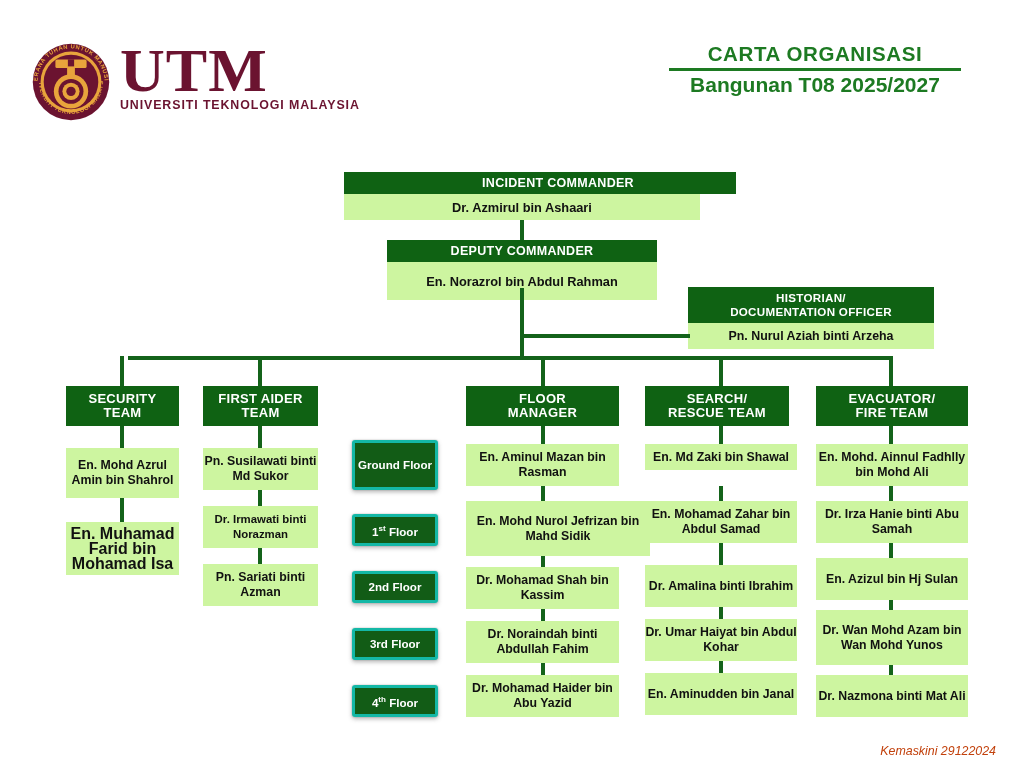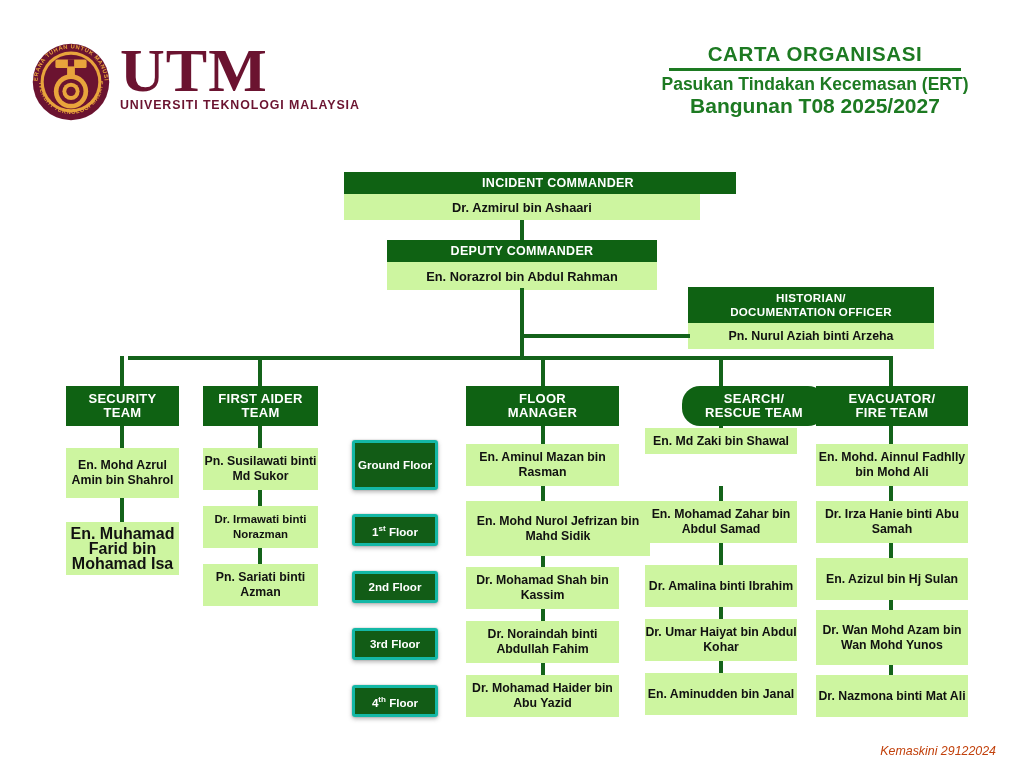--- a/index.html
+++ b/index.html
@@ -117,30 +117,30 @@
     position: absolute;
     background: #14631a;
   }
   .vline { width: 4px; }
   .hline { height: 4px; }
 
   
   #ic-hdr   { left:344px; top:172px; width:356px; height:22px; font-size:12.5px;padding-left:36px; }
   #ic-name  { left:344px; top:194px; width:356px; height:26px; font-size:12.8px; }
   #dc-hdr   { left:387px; top:240px; width:270px; height:22px; font-size:12.5px; }
-  #dc-name  { left:387px; top:262px; width:270px; height:28px; font-size:12.8px; }
+  #dc-name  { left:387px; top:262px; width:270px; height:38px; font-size:12.8px; }
   #hist-hdr { left:688px; top:287px; width:246px; height:36px; font-size:11.6px; }
   #hist-name{ left:688px; top:323px; width:246px; height:26px; font-size:12.4px; }
 
   
   .team-hdr { height:40px; font-size:13px; top:386px; }
   #sec-hdr  { left:66px;  width:113px; }
   #fa-hdr   { left:203px; width:115px; }
   #fm-hdr   { left:466px; width:153px; }
-  #sr-hdr   { left:682px; width:144px;border-radius:18px; }
+  #sr-hdr   { left:645px; width:144px; }
   #ev-hdr   { left:816px; width:152px; }
 
   
   .mem { font-size:12.3px; }
 
   
   .floor {
     position: absolute;
     left: 352px;
     width: 80px;
@@ -195,21 +195,20 @@
   </svg>
   <div id="utm-wordmark">
     <div id="utm-letters">UTM</div>
     <div id="utm-sub">UNIVERSITI TEKNOLOGI MALAYSIA</div>
   </div>
 </div>
 
 <div id="title-block">
   <div id="title-main">CARTA ORGANISASI</div>
   <div id="title-rule"></div>
-  <div id="title-sub1">Pasukan Tindakan Kecemasan (ERT)</div>
   <div id="title-sub2">Bangunan T08 2025/2027</div>
 </div>
 
 <div class="hdr" id="ic-hdr">INCIDENT COMMANDER</div>
 <div class="nm" id="ic-name">Dr. Azmirul bin Ashaari</div>
 
 <div class="ln vline" style="left:520px; top:220px; height:20px;"></div>
 
 <div class="hdr" id="dc-hdr">DEPUTY COMMANDER</div>
 <div class="nm" id="dc-name">En. Norazrol bin Abdul Rahman</div>
@@ -298,21 +297,21 @@
 <div class="ln vline" style="left:541px; top:486px; height:15px;"></div>
 <div class="nm mem" style="left:466px; top:501px; width:184px; height:55px;">En. Mohd Nurol Jefrizan bin Mahd Sidik</div>
 <div class="ln vline" style="left:541px; top:556px; height:11px;"></div>
 <div class="nm mem" style="left:466px; top:567px; width:153px; height:42px;">Dr. Mohamad Shah bin Kassim</div>
 <div class="ln vline" style="left:541px; top:609px; height:12px;"></div>
 <div class="nm mem" style="left:466px; top:621px; width:153px; height:42px;">Dr. Noraindah binti Abdullah Fahim</div>
 <div class="ln vline" style="left:541px; top:663px; height:12px;"></div>
 <div class="nm mem" style="left:466px; top:675px; width:153px; height:42px;">Dr. Mohamad Haider bin Abu Yazid</div>
 
 <div class="ln vline" style="left:719px; top:426px; height:18px;"></div>
-<div class="nm mem" style="left:645px; top:428px; width:152px; height:26px;">En. Md Zaki bin Shawal</div>
+<div class="nm mem" style="left:645px; top:444px; width:152px; height:26px;">En. Md Zaki bin Shawal</div>
 <div class="ln vline" style="left:719px; top:486px; height:15px;"></div>
 <div class="nm mem" style="left:645px; top:501px; width:152px; height:42px;">En. Mohamad Zahar bin Abdul Samad</div>
 <div class="ln vline" style="left:719px; top:543px; height:22px;"></div>
 <div class="nm mem" style="left:645px; top:565px; width:152px; height:42px;">Dr. Amalina binti Ibrahim</div>
 <div class="ln vline" style="left:719px; top:607px; height:12px;"></div>
 <div class="nm mem" style="left:645px; top:619px; width:152px; height:42px;">Dr. Umar Haiyat bin Abdul Kohar</div>
 <div class="ln vline" style="left:719px; top:661px; height:12px;"></div>
 <div class="nm mem" style="left:645px; top:673px; width:152px; height:42px;">En. Aminudden bin Janal</div>
 
 <div class="ln vline" style="left:889px; top:426px; height:18px;"></div>

